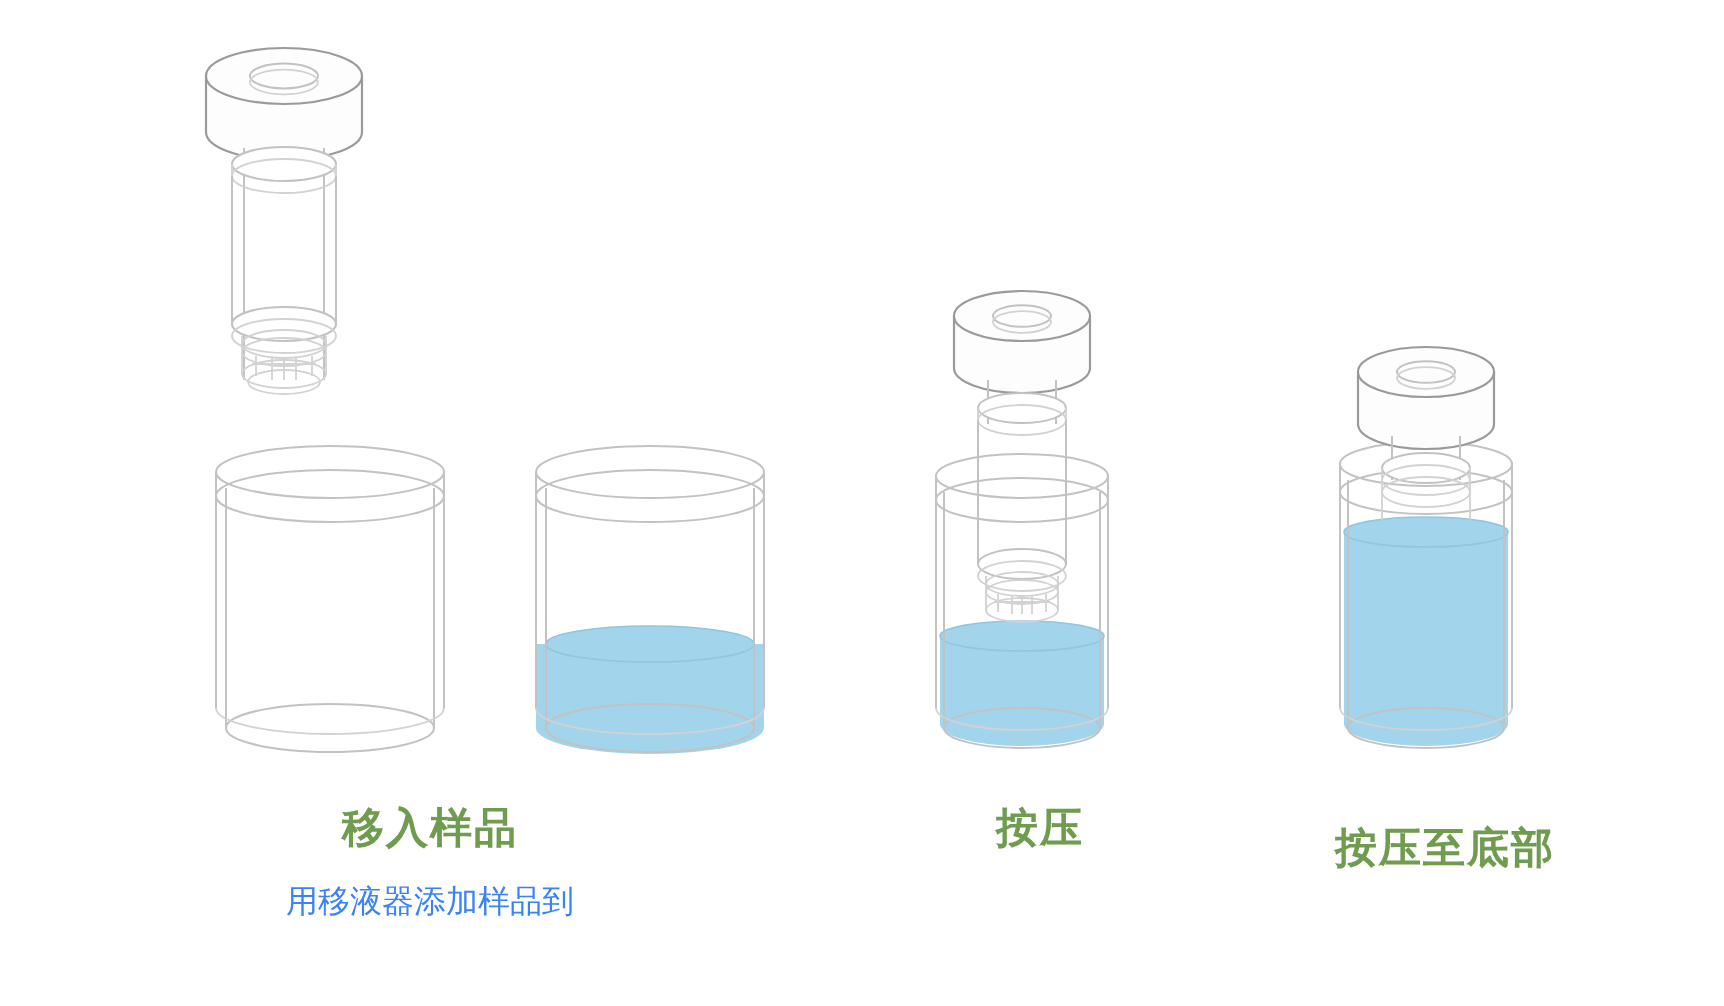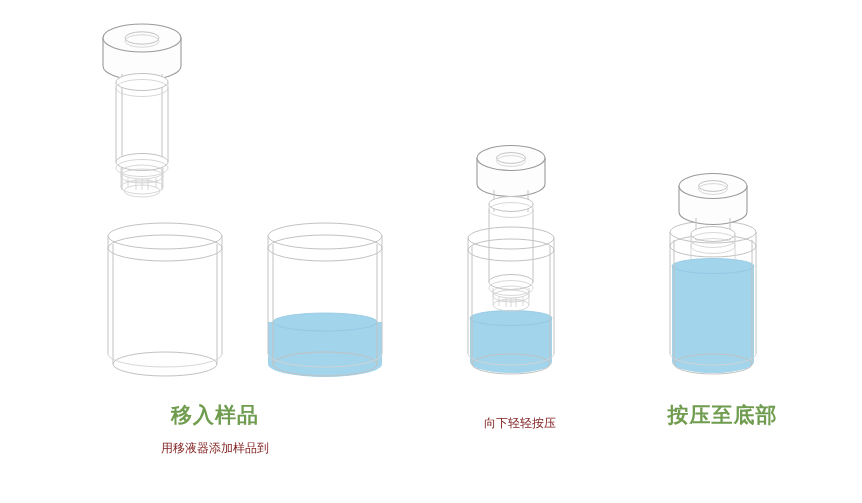--- a/index.html
+++ b/index.html
@@ -35,29 +35,28 @@
   .caption-title {
     font-size: 21px;
     font-weight: bold;
     color: #6f9c4e;
     letter-spacing: 1px;
     line-height: 1.2;
     white-space: nowrap;
   }
   .caption-desc {
     margin-top: 13px;
-    font-size: 12px;
-    color: #7f1d1d;
+    font-size: 16px;
+    color: #3b82f6;
     line-height: 1.55;
     font-weight: normal;
-    font-family: Liberation Mono, monospace;
   }
   .cap-1 { left: 75px;  top: 402px; width: 280px; }
   .cap-2 { left: 430px; top: 402px; width: 180px; }
-  .cap-3 { left: 590px; top: 402px; width: 265px; }
+  .cap-3 { left: 590px; top: 412px; width: 265px; }
 </style>
 </head>
 <body>
 
 <div id="stage">
 
   <svg class="illus-layer" viewBox="0 0 862 503" width="862" height="503" xmlns="http://www.w3.org/2000/svg">
     <defs>
       <style>
         .ln   { fill:none; stroke:#9a9a9a; stroke-width:1.1; }
@@ -230,22 +229,20 @@
   </svg>
 
   <div class="caption-block cap-1">
     <div class="caption-title">移入样品</div>
     <div class="caption-desc">
       <div>用移液器添加样品到</div>
     </div>
   </div>
 
   <div class="caption-block cap-2">
-    <div class="caption-desc">
-      <div>向下轻轻按压</div>
-    </div>
+    <div class="caption-title">按压</div>
   </div>
 
   <div class="caption-block cap-3">
     <div class="caption-title">按压至底部</div>
   </div>
 
 </div>
 
 </body></html>

